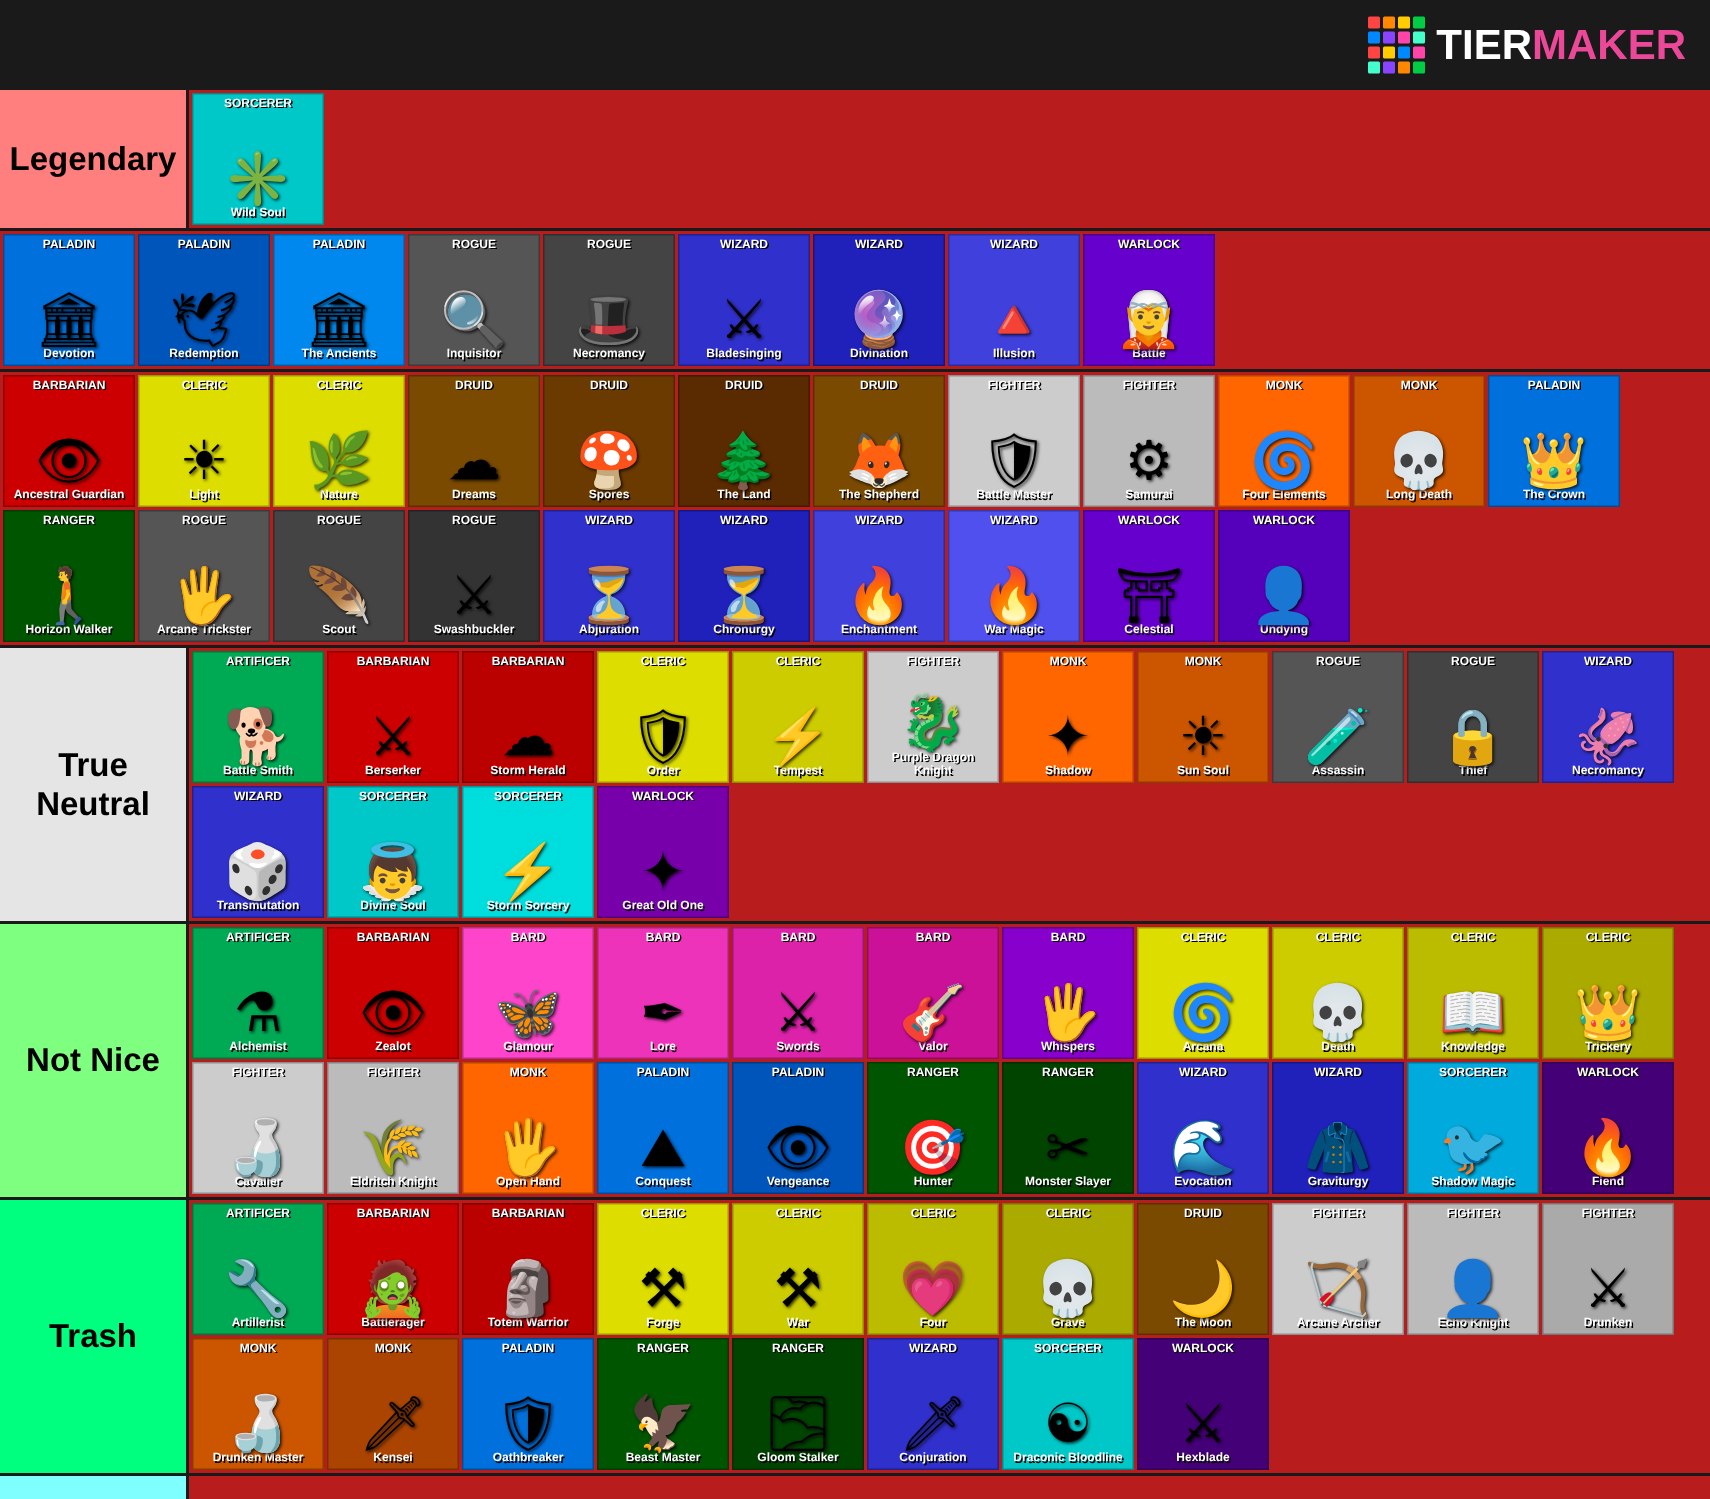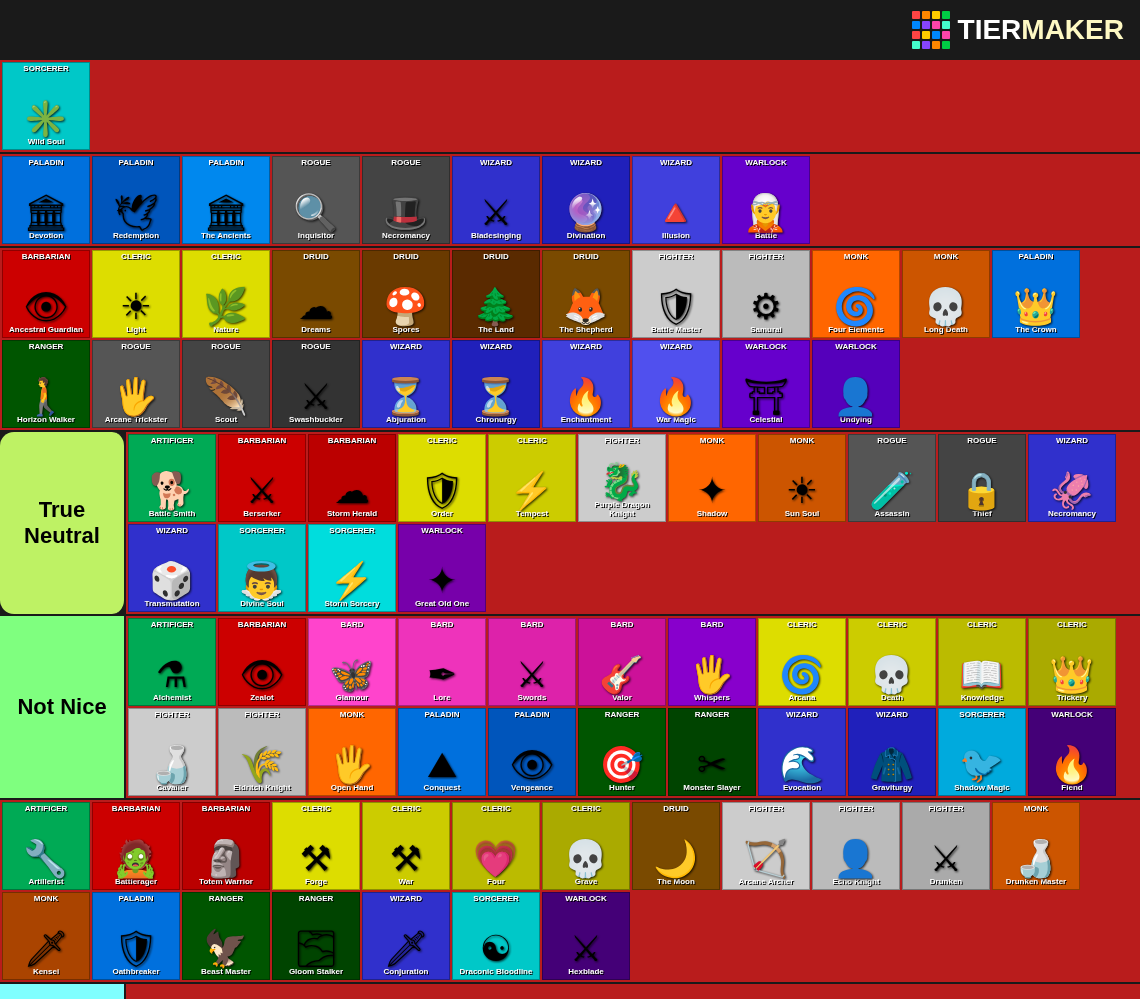--- a/index.html
+++ b/index.html
@@ -105,28 +105,28 @@
     }
     
     .logo-text {
       font-size: 28px;
       font-weight: bold;
       color: white;
       font-family: Arial, sans-serif;
     }
     
     .logo-text span {
-      color: #fef9c3;
+      color: #ec4899;
     }
 
     
     .tier-legendary { background-color: #ff7f7f; }
     .tier-great { background-color: #ffbf7f; }
     .tier-nice { background-color: #ffff7f; }
-    .tier-trueneutral { background-color: #bef264; border-radius: 14px; }
+    .tier-trueneutral { background-color: #e5e5e5; }
     .tier-notnice { background-color: #7fff7f; }
     .tier-trash { background-color: #00ff7f; }
     .tier-dontknow { background-color: #7fffff; }
   </style>
 </head>
 <body>
 
 <div class="header">
   <div class="tiermaker-logo">
     <div class="logo-grid">
@@ -145,20 +145,21 @@
       <div class="logo-cell" style="background:#44ffcc"></div>
       <div class="logo-cell" style="background:#8844ff"></div>
       <div class="logo-cell" style="background:#ff8800"></div>
       <div class="logo-cell" style="background:#00cc44"></div>
     </div>
     <span class="logo-text">TIER<span>MAKER</span></span>
   </div>
 </div>
 
 <div class="tier-row">
+  <div class="tier-label tier-legendary">Legendary</div>
   <div class="tier-items">
     <div class="card" style="background:#00c8c8">
       <div class="card-class">SORCERER</div>
       <div class="card-icon">✳️</div>
       <div class="card-name">Wild Soul</div>
     </div>
   </div>
 </div>
 
 <div class="tier-row">
@@ -517,20 +518,21 @@
     </div>
     <div class="card" style="background:#440077">
       <div class="card-class">WARLOCK</div>
       <div class="card-icon">🔥</div>
       <div class="card-name">Fiend</div>
     </div>
   </div>
 </div>
 
 <div class="tier-row" style="min-height:180px">
+  <div class="tier-label tier-trash">Trash</div>
   <div class="tier-items">
     <div class="card" style="background:#00aa55">
       <div class="card-class">ARTIFICER</div>
       <div class="card-icon">🔧</div>
       <div class="card-name">Artillerist</div>
     </div>
     <div class="card" style="background:#cc0000">
       <div class="card-class">BARBARIAN</div>
       <div class="card-icon">🧟</div>
       <div class="card-name">Battlerager</div>

